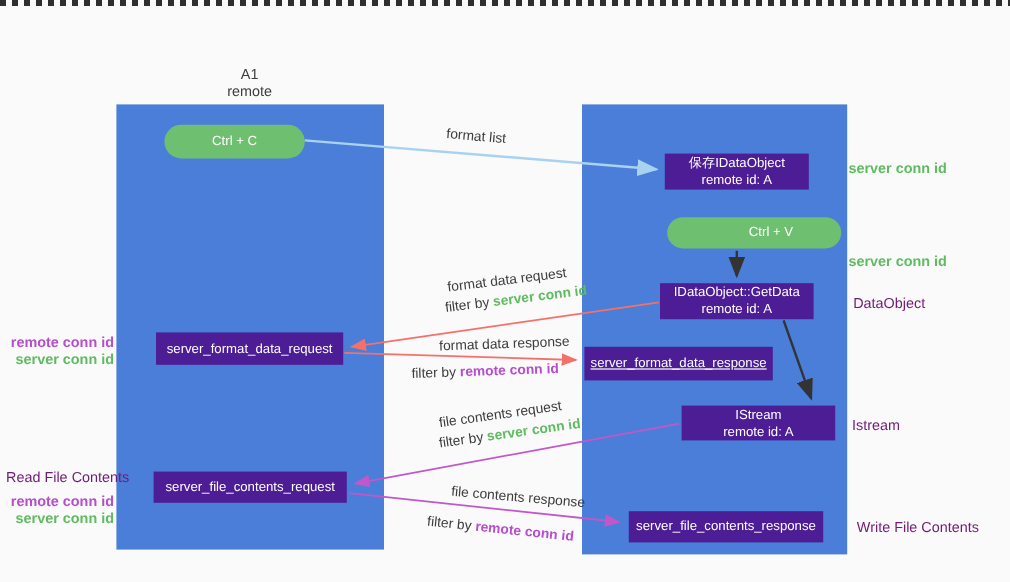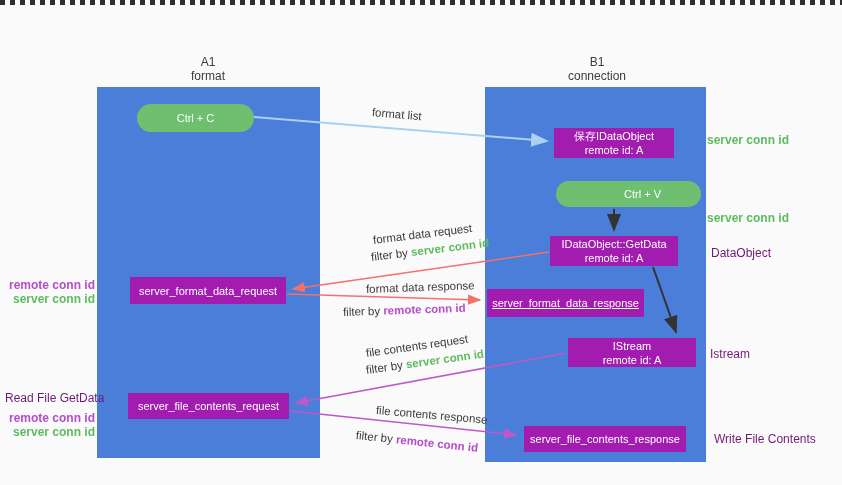--- a/index.html
+++ b/index.html
@@ -24,45 +24,41 @@
   }
   .dotted-line{
     left:0;top:169;width:842px;height:5px;z-index:4;
     background:repeating-linear-gradient(90deg,#2f2f2f 0 5px,transparent 5px 10px);
   }
   .node{
     z-index:3;display:flex;flex-direction:column;align-items:center;justify-content:center;
     color:#fff;font-size:11px;line-height:14px;text-align:center;white-space:nowrap;
   }
   .green-box{background:#6fbf70;border-radius:14px;}
-  .orange-box{background:#a21caf;}
+  .orange-box{background:#4c1d95;}
   .side-label{font-size:12px;z-index:3;white-space:nowrap;}
   .green-text{color:#5fbb60;font-weight:bold;}
   .purple-text{color:#b44ec9;font-weight:bold;}
   .plain-text{color:#701a75;}
   .right-align-block{text-align:right;font-size:12px;line-height:14px;z-index:3;}
   .arrow-label{
     font-size:11.5px;z-index:5;white-space:nowrap;color:#3c3c3c;
     transform-origin:left center;
   }
   svg#arrows{position:absolute;left:0;top:0;z-index:6;pointer-events:none;}
 </style>
 </head>
 <body>
 
 <div id="stage">
 
 
   <div class="abs lane-header" style="left:148px;top:55px;width:120px;">
     <div>A1</div>
-    <div>format</div>
-  </div>
-  <div class="abs lane-header" style="left:537px;top:55px;width:120px;">
-    <div>B1</div>
-    <div>connection</div>
+    <div>remote</div>
   </div>
 
   <div class="abs lane" style="left:97px;top:87px;width:223px;height:371px;"></div>
   <div class="abs lane" style="left:485px;top:87px;width:221px;height:375px;"></div>
 
   <div class="abs dotted-line"></div>
 
   <div class="abs node green-box" style="left:137px;top:104px;width:117px;height:28px;">
     <span>Ctrl + C</span>
   </div>
@@ -105,21 +101,21 @@
   <div class="abs side-label green-text" style="left:707px;top:133px;">server conn id</div>
   <div class="abs side-label green-text" style="left:707px;top:211px;">server conn id</div>
   <div class="abs side-label plain-text" style="left:711px;top:246px;">DataObject</div>
   <div class="abs side-label plain-text" style="left:710px;top:347px;">Istream</div>
   <div class="abs side-label plain-text" style="left:714px;top:432px;">Write File Contents</div>
 
   <div class="abs right-align-block" style="left:0;top:278px;width:95px;">
     <div class="purple-text">remote conn id</div>
     <div class="green-text">server conn id</div>
   </div>
-  <div class="abs side-label plain-text" style="left:5px;top:391px;">Read File GetData</div>
+  <div class="abs side-label plain-text" style="left:5px;top:391px;">Read File Contents</div>
   <div class="abs right-align-block" style="left:0;top:411px;width:95px;">
     <div class="purple-text">remote conn id</div>
     <div class="green-text">server conn id</div>
   </div>
 
   <div class="abs arrow-label" style="left:372px;top:106px;transform:rotate(5deg);">format list</div>
 
   <div class="abs arrow-label" style="left:373px;top:234px;transform:rotate(-7deg);">format data request</div>
   <div class="abs arrow-label" style="left:371px;top:251px;transform:rotate(-7deg);">
     <span>filter by</span>

